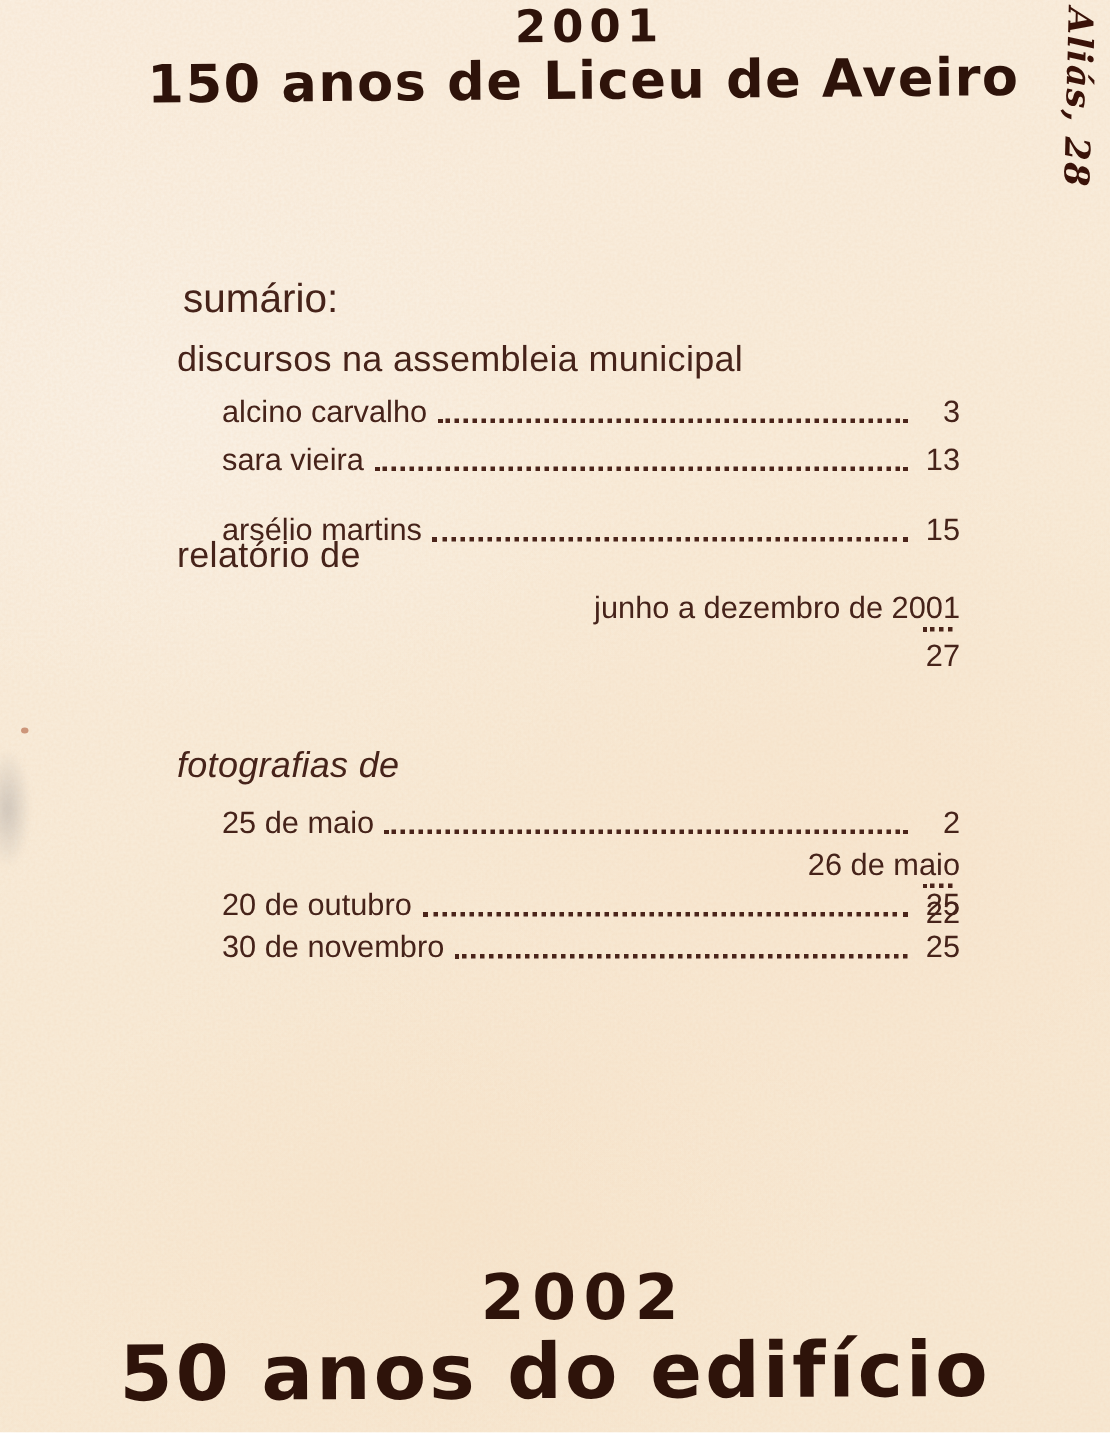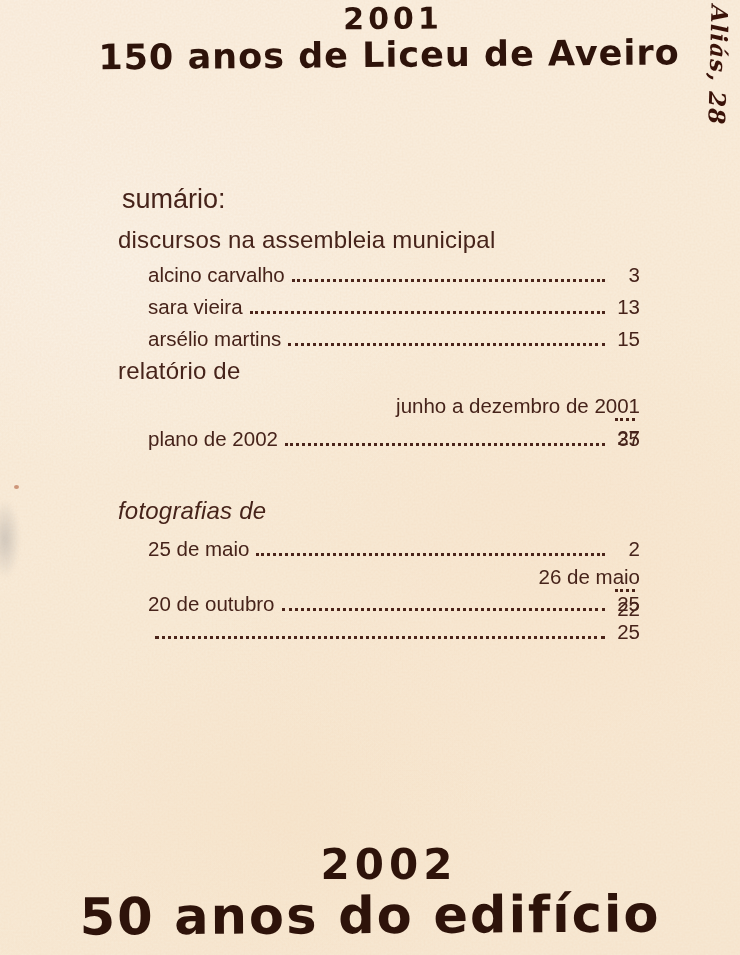--- a/index.html
+++ b/index.html
@@ -50,21 +50,21 @@
   .row .label{white-space:nowrap;}
   .row .leader{
     flex:1;min-width:20px;
     border-bottom:3px dotted #4a241a;
     margin:0 5px 5px 7px;
   }
   .row .pagenum{min-width:30px;text-align:right;white-space:nowrap;}
   .entry{left:148px;width:492px;}
   .r-alcino{top:263px;}
   .r-sara{top:295px;}
-  .r-arselio{top:327px;}
+  .r-arselio{top:342px;}
   .r-junho{top:394px;flex-direction:column;}
   .r-plano{top:427px;}
   .r-assoc{left:118px;width:514px;top:459px;font-size:24px;}
   .r-assoc .leader{margin-bottom:6px;}
   .r-m25{top:537px;}
   .r-m26{top:565px;flex-direction:column;}
   .r-out20{top:592px;}
   .r-nov30{top:620px;}
 </style>
 </head>
@@ -111,45 +111,41 @@
     <span class="pagenum">15</span>
   </div>
 
   <div class="toc sec sec-relatorio">relatório de</div>
 
   <div class="toc row entry r-junho">
     <span class="label">junho a dezembro de 2001</span>
     <span class="leader"></span>
     <span class="pagenum">27</span>
   </div>
-  <div class="toc row entry r-plano">
-    <span class="label">plano de 2002</span>
-    <span class="leader"></span>
-    <span class="pagenum">35</span>
-  </div>
 
 
   <div class="toc sec sec-fotografias">fotografias de</div>
 
   <div class="toc row entry r-m25">
     <span class="label">25 de maio</span>
     <span class="leader"></span>
     <span class="pagenum">2</span>
   </div>
   <div class="toc row entry r-m26">
     <span class="label">26 de maio</span>
     <span class="leader"></span>
     <span class="pagenum">22</span>
   </div>
   <div class="toc row entry r-out20">
     <span class="label">20 de outubro</span>
     <span class="leader"></span>
     <span class="pagenum">25</span>
   </div>
   <div class="toc row entry r-nov30">
+    <span class="label">30 de novembro</span>
     <span class="leader"></span>
     <span class="pagenum">25</span>
   </div>
 
   <div class="hand bottom-year">2002</div>
   <div class="hand bottom-title">50 anos do edifício</div>
 
 </div>
 
 </body></html>

